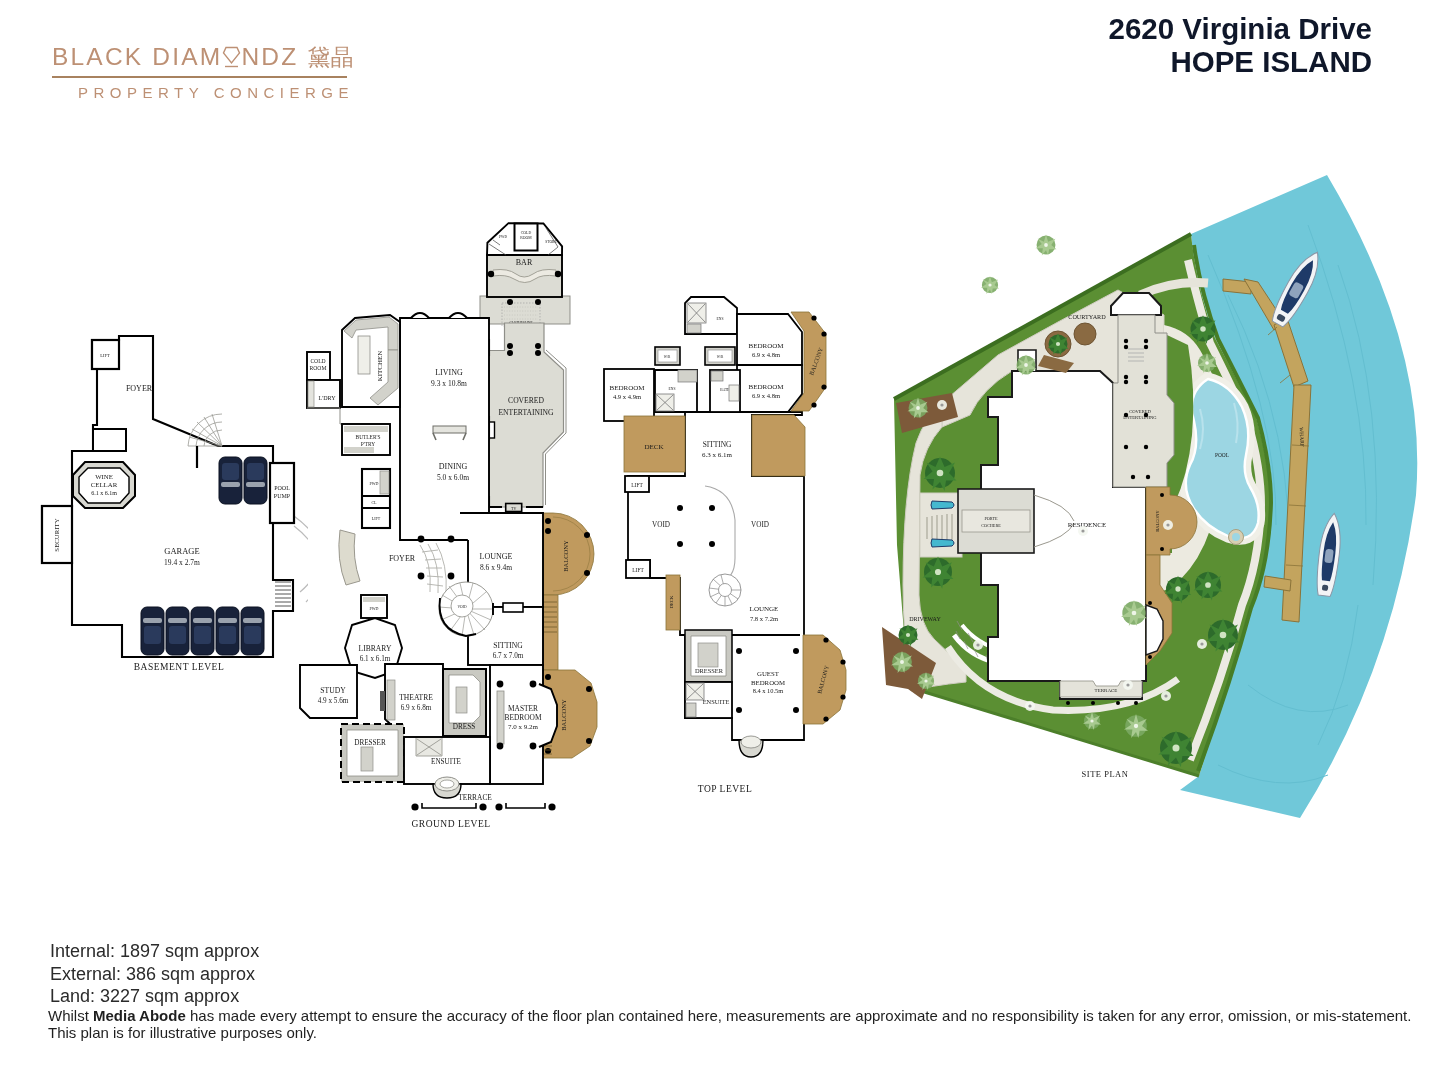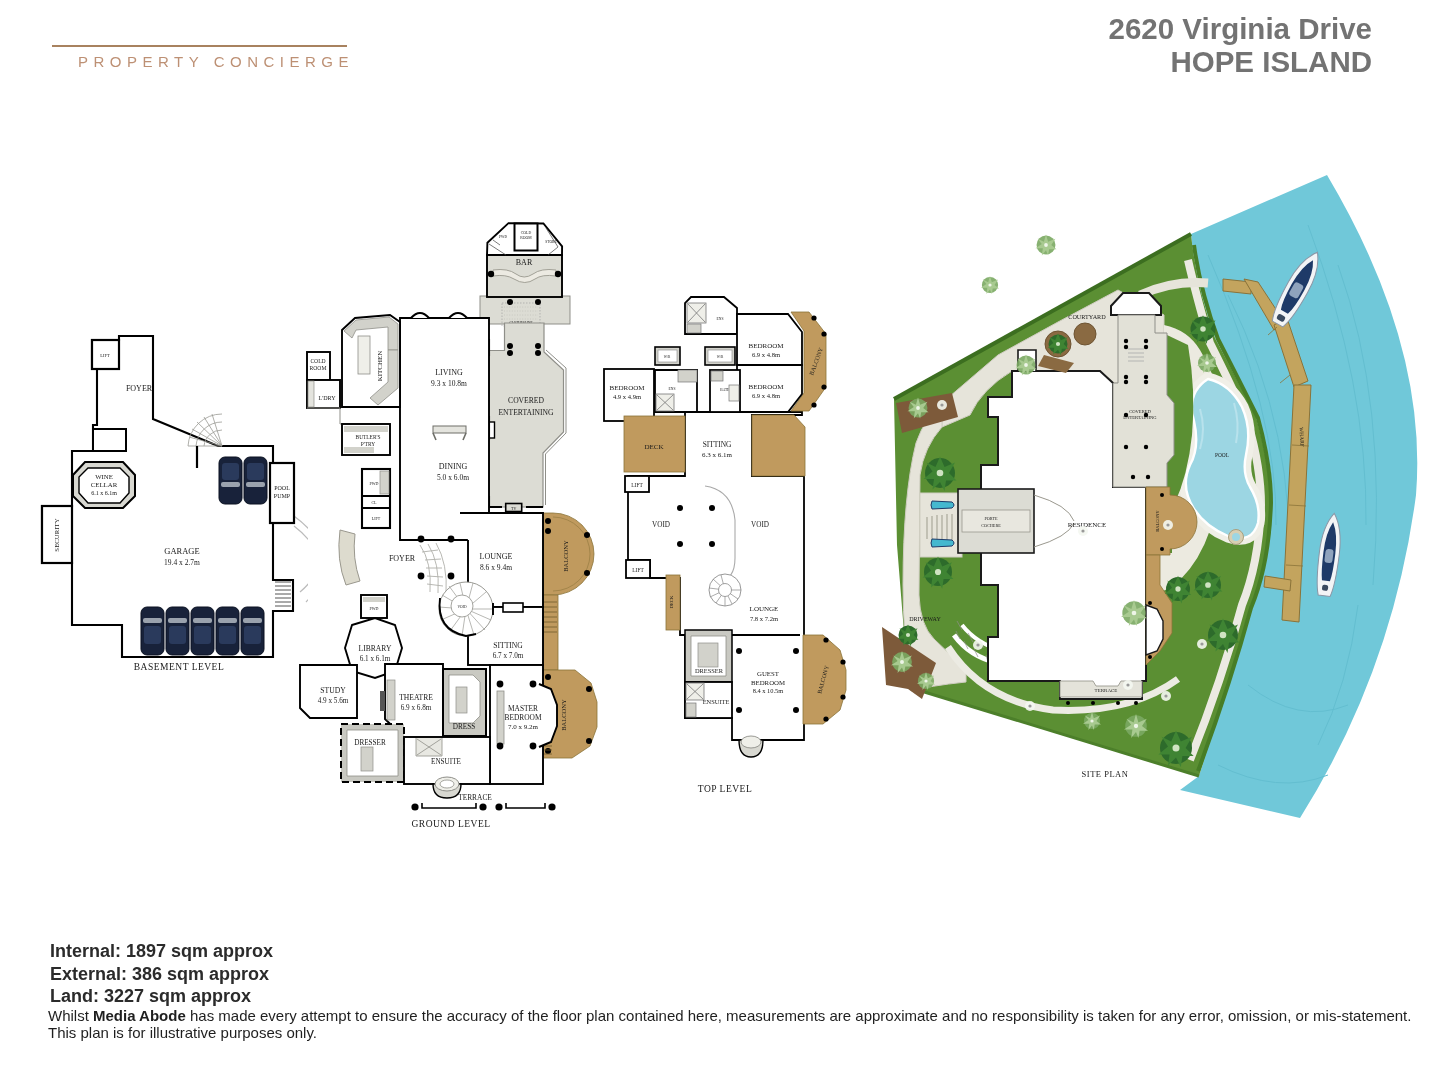--- a/index.html
+++ b/index.html
@@ -4,27 +4,31 @@
 <style>
 html,body{margin:0;padding:0;background:#fff;width:1440px;height:1080px;overflow:hidden;}
 body{font-family:"Liberation Sans",sans-serif;position:relative;}
 .abs{position:absolute;}
 svg text{font-family:"Liberation Serif",serif;fill:#1a1a1a;}
 </style>
 </head>
 <body>
 
 <div class="abs" style="left:52px;top:42px;width:300px;">
+  <div style="color:#bd9074;font-size:24.5px;letter-spacing:2.2px;font-weight:400;white-space:nowrap;">BLACK DIAM<span style="display:inline-block;position:relative;width:19px;"><svg width="19" height="25" viewBox="0 0 19 25" style="position:absolute;left:0;top:-20px;">
+          <path d="M4 2.5 L15 2.5 L17.5 8 L9.5 18 L1.5 8 Z" fill="none" stroke="#bd9074" stroke-width="1.4"></path>
+          <path d="M3 21.5 L16 21.5" stroke="#bd9074" stroke-width="1.4"></path>
+        </svg></span>NDZ <span style="font-size:23px;letter-spacing:0px;">黛晶</span></div>
 
   <div style="margin-top:3px;width:295px;height:2px;background:#a8825f;"></div>
 
   <div style="margin-top:6px;margin-left:26px;color:#bd9074;font-size:15px;letter-spacing:5.5px;white-space:nowrap;">PROPERTY CONCIERGE</div>
 </div>
 
-<div class="abs" style="right:68px;top:13px;text-align:right;color:#737373;font-weight:700;font-size:29.5px;line-height:32.5px;">2620 Virginia Drive<br>HOPE ISLAND</div>
+<div class="abs" style="right:68px;top:13px;text-align:right;color:#0f172a;font-weight:700;font-size:29.5px;line-height:32.5px;">2620 Virginia Drive<br>HOPE ISLAND</div>
 
 <div class="abs" style="left:38px;top:330px;">
 <svg id="basement" width="270" height="350" viewBox="0 0 270 350">
 
 <path d="M54,10 H81 V6 H115 V89 L180,116 H235 V250 H255 V281 H235 V327 H84 V295 H34 V233 H4 V176 H34 V121 H55 V95 H59 V39 H54 Z" fill="#ffffff" stroke="#000" stroke-width="2.1"></path>
 
 <path d="M256,196 Q300,230 262,262" fill="none" stroke="#bbb" stroke-width="1.2"></path>
 <path d="M256,186 Q312,228 268,272" fill="none" stroke="#bbb" stroke-width="1.2"></path>
 
 <g stroke="#555" stroke-width="1">
@@ -628,15 +632,15 @@
       <use href="#flow" transform="translate(288,531)"></use>
 <use href="#flow" transform="translate(250,520)"></use>
 <use href="#flow" transform="translate(100,480)"></use>
 <use href="#flow" transform="translate(290,360)"></use>
 <use href="#flow" transform="translate(205,366)"></use>
 
 <text x="227" y="612" font-size="8.5" text-anchor="middle" letter-spacing="0.5">SITE PLAN</text>
 </svg>
 </div>
 
-<div class="abs" style="left:50px;top:940px;color:#2b2b2b;font-size:18px;line-height:22.5px;font-weight:bold;">Internal: 1897 sqm approx<br>External: 386 sqm approx<br>Land: 3227 sqm approx</div>
+<div class="abs" style="left:50px;top:940px;color:#2b2b2b;font-size:18px;line-height:22.5px;">Internal: 1897 sqm approx<br>External: 386 sqm approx<br>Land: 3227 sqm approx</div>
 
 <div class="abs" style="left:48px;top:1007px;color:#1f1f1f;font-size:15px;">Whilst <b>Media Abode</b> has made every attempt to ensure the accuracy of the floor plan contained here, measurements are approximate and no responsibility is taken for any error, omission, or mis-statement. This plan is for illustrative purposes only.</div>
 
 </body></html>

